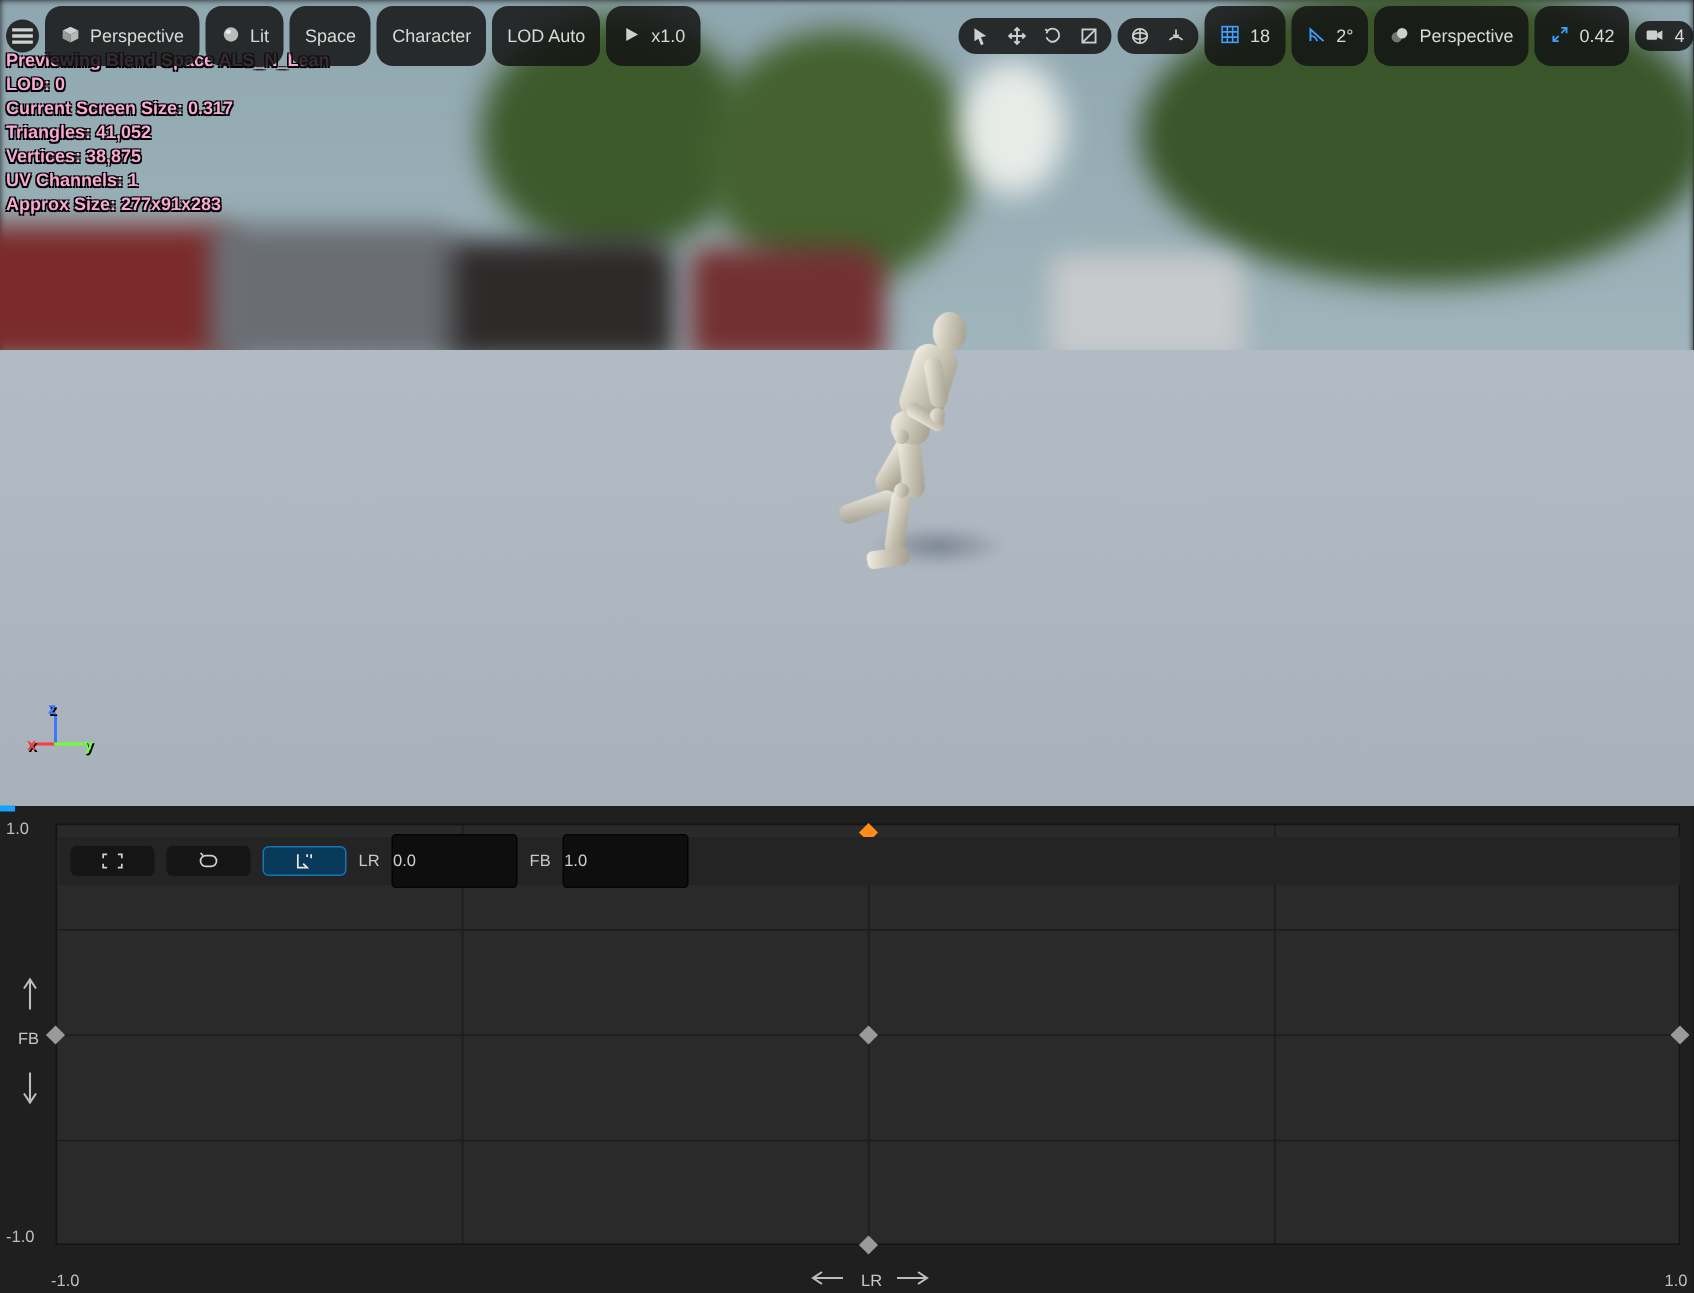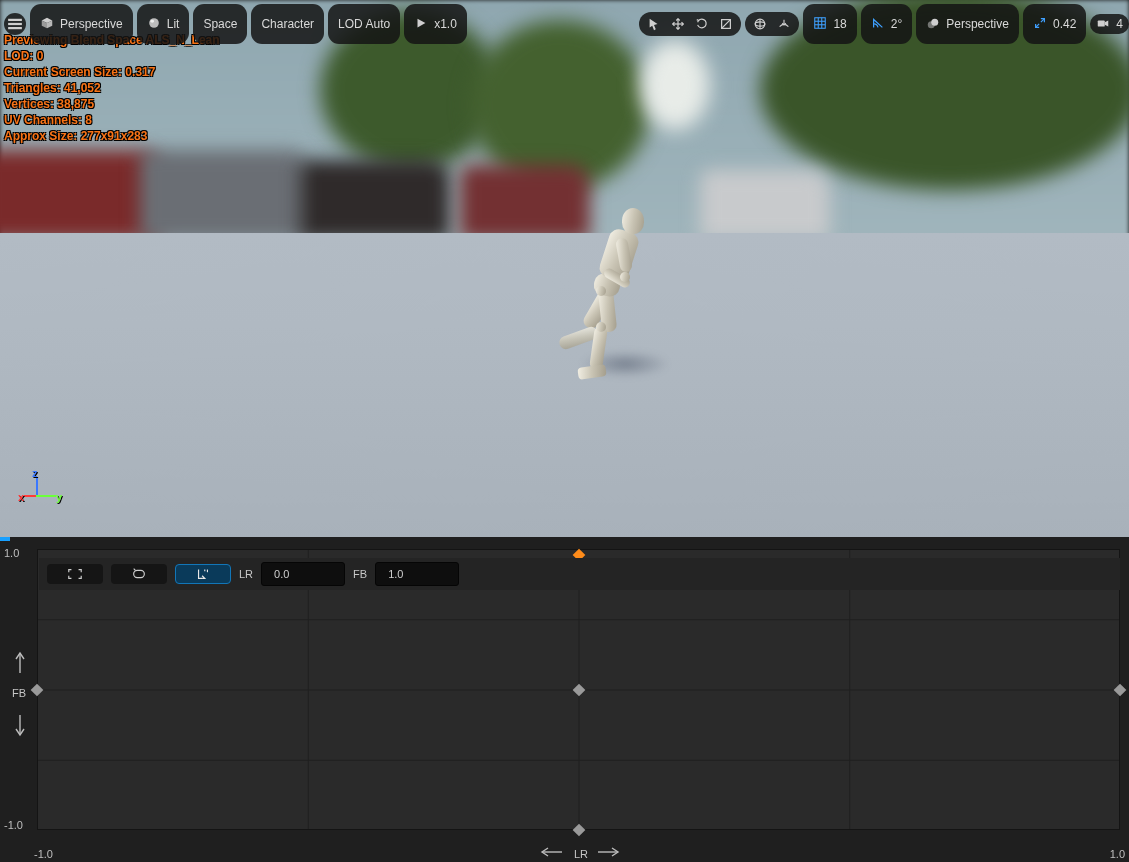--- a/index.html
+++ b/index.html
@@ -51,21 +51,21 @@
   .footL{ width:28px;height:12px;top:158px;left:8px;border-radius:4px;transform:rotate(-8deg);}
   .thighR{ width:15px;height:40px;top:82px;left:20px;border-radius:7px;transform:rotate(30deg);}
   .shinR{ width:13px;height:40px;top:110px;left:2px;border-radius:7px;transform:rotate(70deg);opacity:.85;}
   .joint{ width:10px;height:10px;border-radius:50%;
     background:radial-gradient(circle at 35% 35%, #555, #222);}
   .j1{top:64px;left:50px;} .j2{top:114px;left:26px;} .j3{top:78px;left:26px;}
 
   
   .stats {
     position:absolute; top:32px; left:4px; line-height:16px;
-    color:#f97316; font-weight:600;
+    color:#f9a8d4; font-weight:600;
     text-shadow: 1px 1px 0 #000, -1px 1px 0 #000, 1px -1px 0 #000, -1px -1px 0 #000;
   }
 
   
   .gizmo{ position:absolute; bottom:24px; left:24px; width:40px; height:40px; }
   .axis{ position:absolute; font-weight:bold; font-size:11px;
     text-shadow:1px 1px 0 #000;}
   .axZ{ color:#3a78ff; left:8px; top:-6px;}
   .axX{ color:#ff3a3a; left:-6px; top:18px;}
   .axY{ color:#6cff3a; left:32px; top:18px;}
@@ -130,22 +130,22 @@
   }
   .tbtn{
     width:56px; height:20px; border-radius:4px;
     background:#151515; display:flex; align-items:center; justify-content:center;
     cursor:pointer;
   }
   .tbtn.active{ background:#0a3a5a; border:1px solid #1276b8;}
   .tbtn svg{ width:16px;height:14px; }
   .lb{ font-size:11px; color:#c8c8c8;}
   .numbox{
-    width:84px; height:24px; background:#0e0e0e; border:1px solid #050505;
-    border-radius:3px; color:#cfcfcf; font-size:11px; padding:0 12px;
+    width:84px; height:36px; background:#0e0e0e; border:1px solid #050505;
+    border-radius:3px; color:#cfcfcf; font-size:11px; padding:0 0;
     display:flex; align-items:center;
   }
   .samp{ position:absolute; width:9px; height:9px; transform:translate(-50%,-50%) rotate(45deg);
     background:#9a9a9a; cursor:grab;}
   .samp.sel{ background:#ff8c1a;}
   .cross{ position:absolute; width:16px;height:16px; transform:translate(-50%,-50%);}
   .cross::before,.cross::after{ content:"";position:absolute;background:#6df06d;}
   .cross::before{ left:7px; top:0; width:2px; height:16px;}
   .cross::after{ top:7px; left:0; width:16px; height:2px;}
   .timebar{ position:absolute; top:0; left:0; height:4px; width:10px; background:#18a0ff;}
@@ -184,21 +184,21 @@
       <div class="joint j2"></div>
       <div class="joint j3"></div>
   </div>
 
   <div class="stats">
     <div>Previewing Blend Space ALS_N_Lean</div>
     <div>LOD: 0</div>
     <div>Current Screen Size: 0.317</div>
     <div>Triangles: 41,052</div>
     <div>Vertices: 38,875</div>
-    <div>UV Channels: 8</div>
+    <div>UV Channels: 1</div>
     <div>Approx Size: 277x91x283</div>
   </div>
 
   <div class="gizmo">
     <div class="lnZ"></div>
       <div class="lnX"></div>
       <div class="lnY"></div>
     <span class="axis axZ">z</span>
     <span class="axis axX">x</span>
     <span class="axis axY">y</span>

